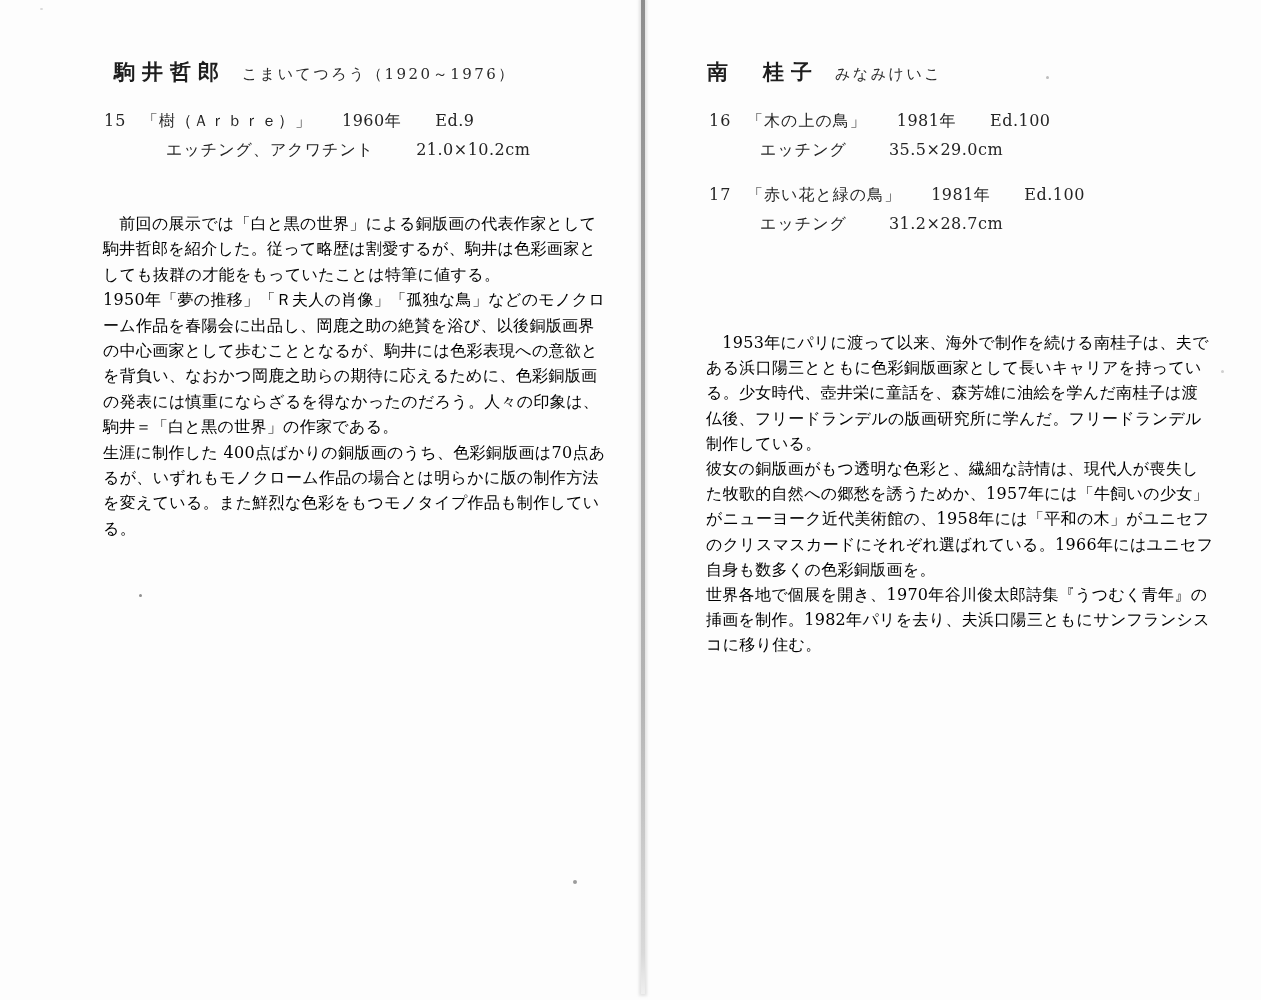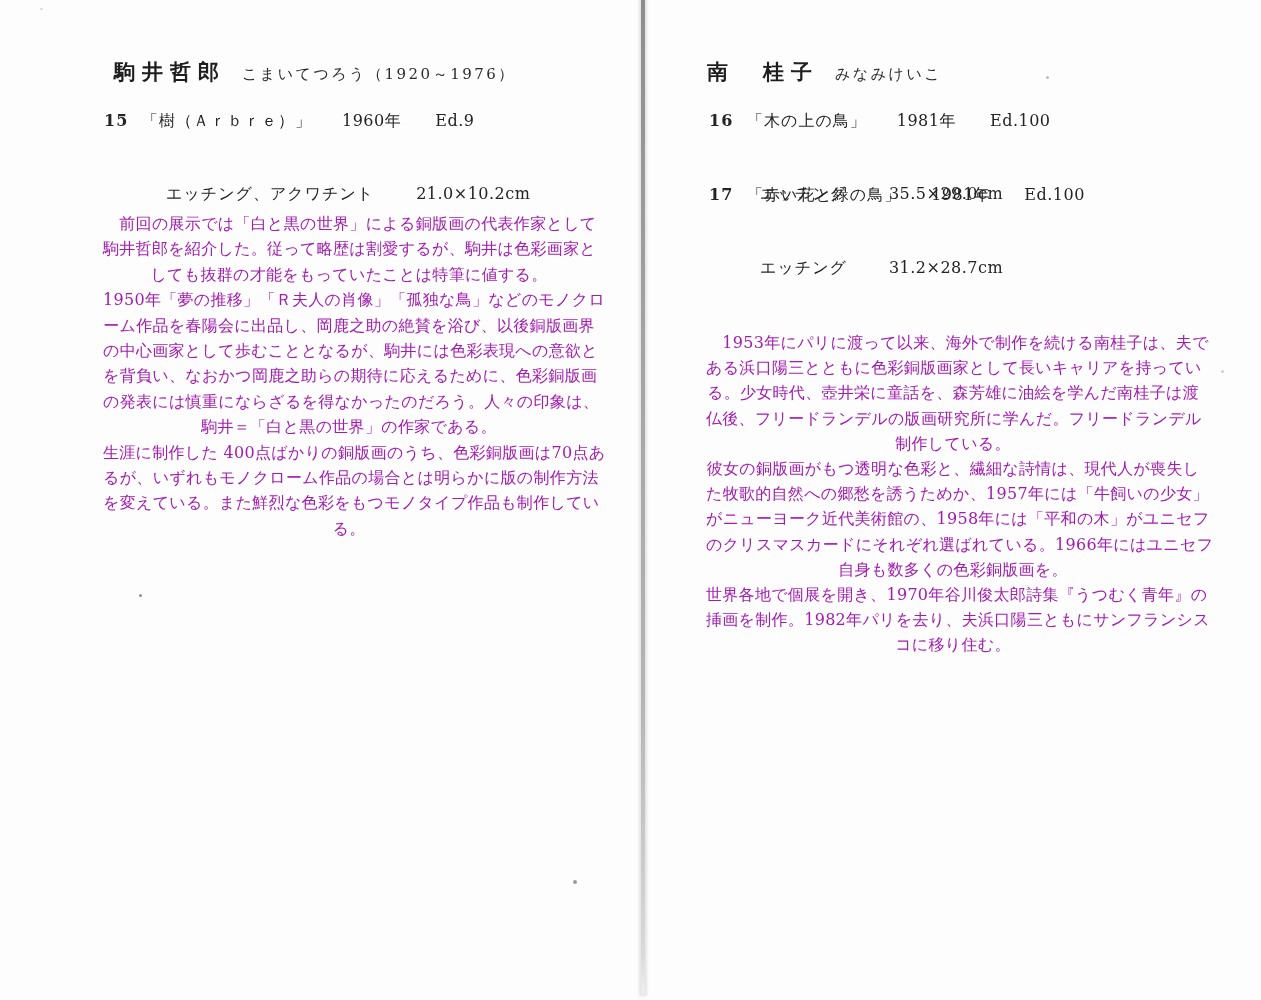--- a/index.html
+++ b/index.html
@@ -32,32 +32,32 @@
     color:#1e1e1e;
   }
   .artist-kana{
     font-size:15px;letter-spacing:2.5px;margin-left:16px;color:#2a2a2a;
   }
   
   .work-row{
     position:absolute;display:flex;align-items:baseline;
     font-size:16px;white-space:nowrap;color:#242424;
   }
-  .work-no{width:38px;letter-spacing:1px;font-weight:bold;}
+  .work-no{width:38px;letter-spacing:1px;}
   .work-title{letter-spacing:1px;margin-right:30px;}
   .work-year{margin-right:34px;letter-spacing:0.5px;}
   .work-edition{letter-spacing:0.5px;}
   .tech-row{
     position:absolute;display:flex;align-items:baseline;
-    font-size:16px;white-space:nowrap;color:#242424;letter-spacing:1px;margin-top:44px;
+    font-size:16px;white-space:nowrap;color:#242424;letter-spacing:1px;
   }
   .work-size{margin-left:42px;letter-spacing:0.5px;}
 
   
-  .essay{position:absolute;font-size:16px;color:#a21caf;text-align:center;}
+  .essay{position:absolute;font-size:16px;color:#000000;}
   .essay .tline{white-space:pre;letter-spacing:0.3px;}
   .essay-left .tline{height:25.4px;line-height:25.4px;}
   .essay-right .tline{height:25.2px;line-height:25.2px;}
 
   
   .speck{position:absolute;border-radius:50%;}
   .speck-a{left:573px;top:880px;width:4px;height:4px;background:#9c9c9c;}
   .speck-b{left:139px;top:594px;width:3px;height:3px;background:#8f8f8f;}
   .speck-c{left:1046px;top:76px;width:3px;height:3px;background:#bdbdbd;}
   .speck-d{left:1221px;top:370px;width:3px;height:3px;background:#cfcfcf;}

